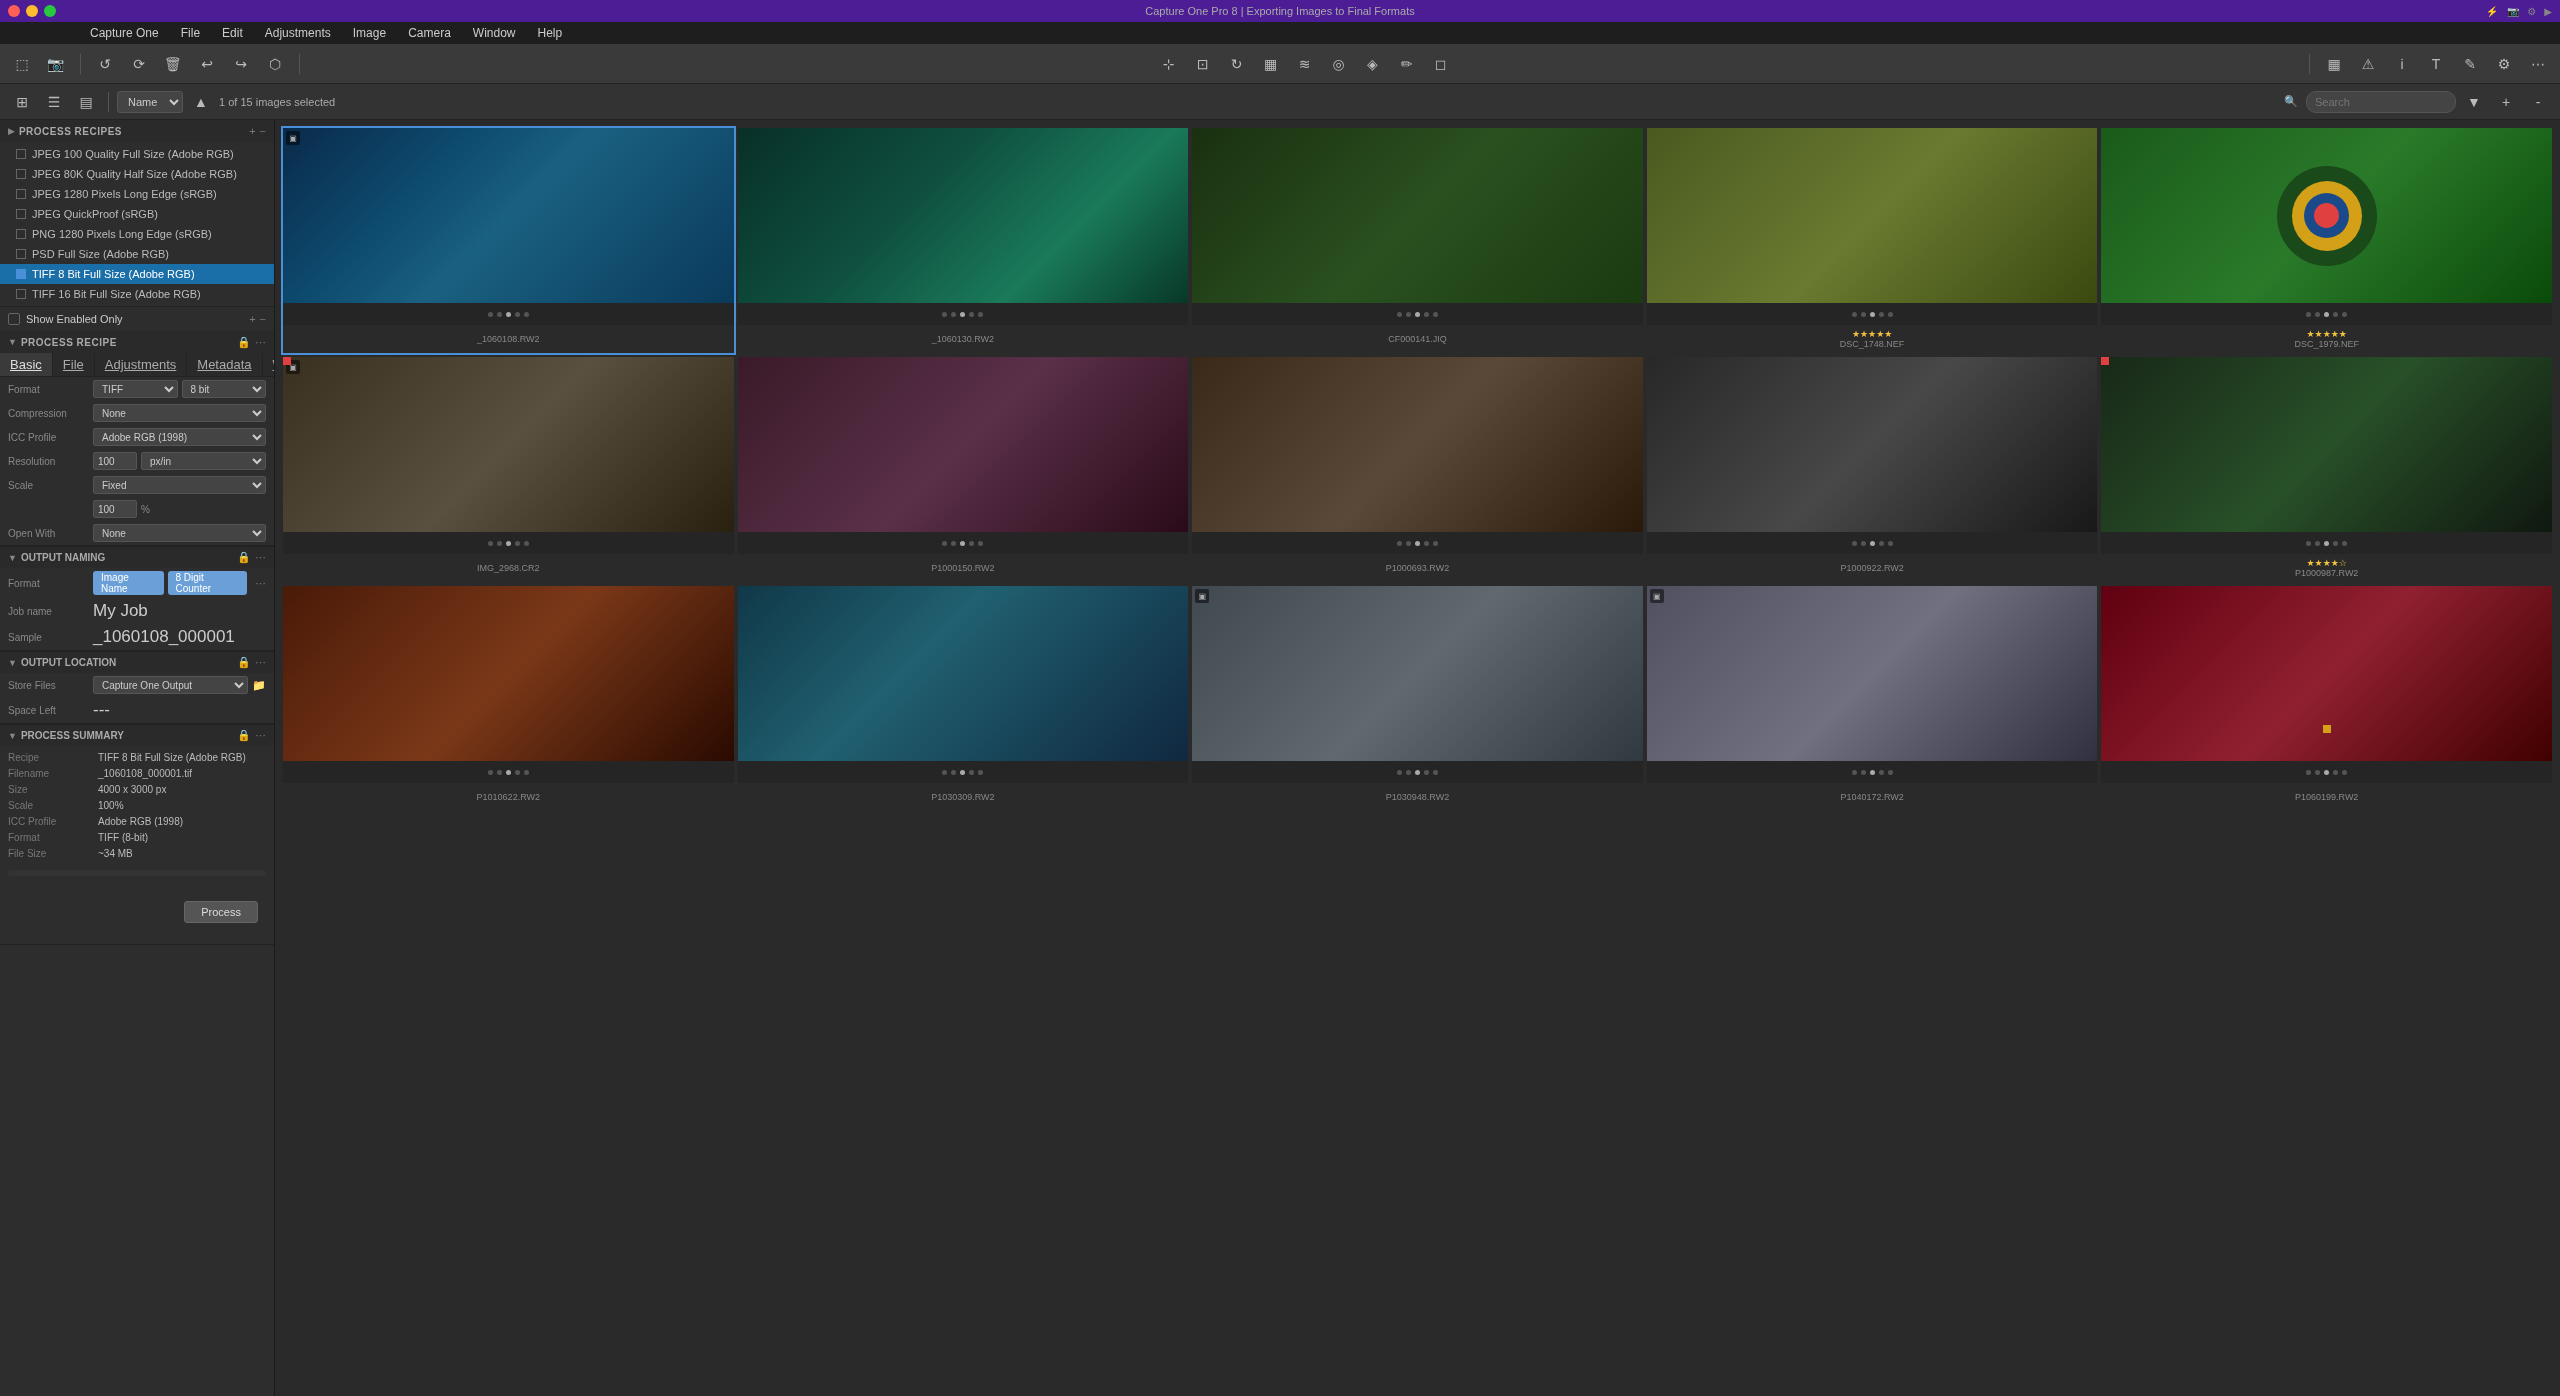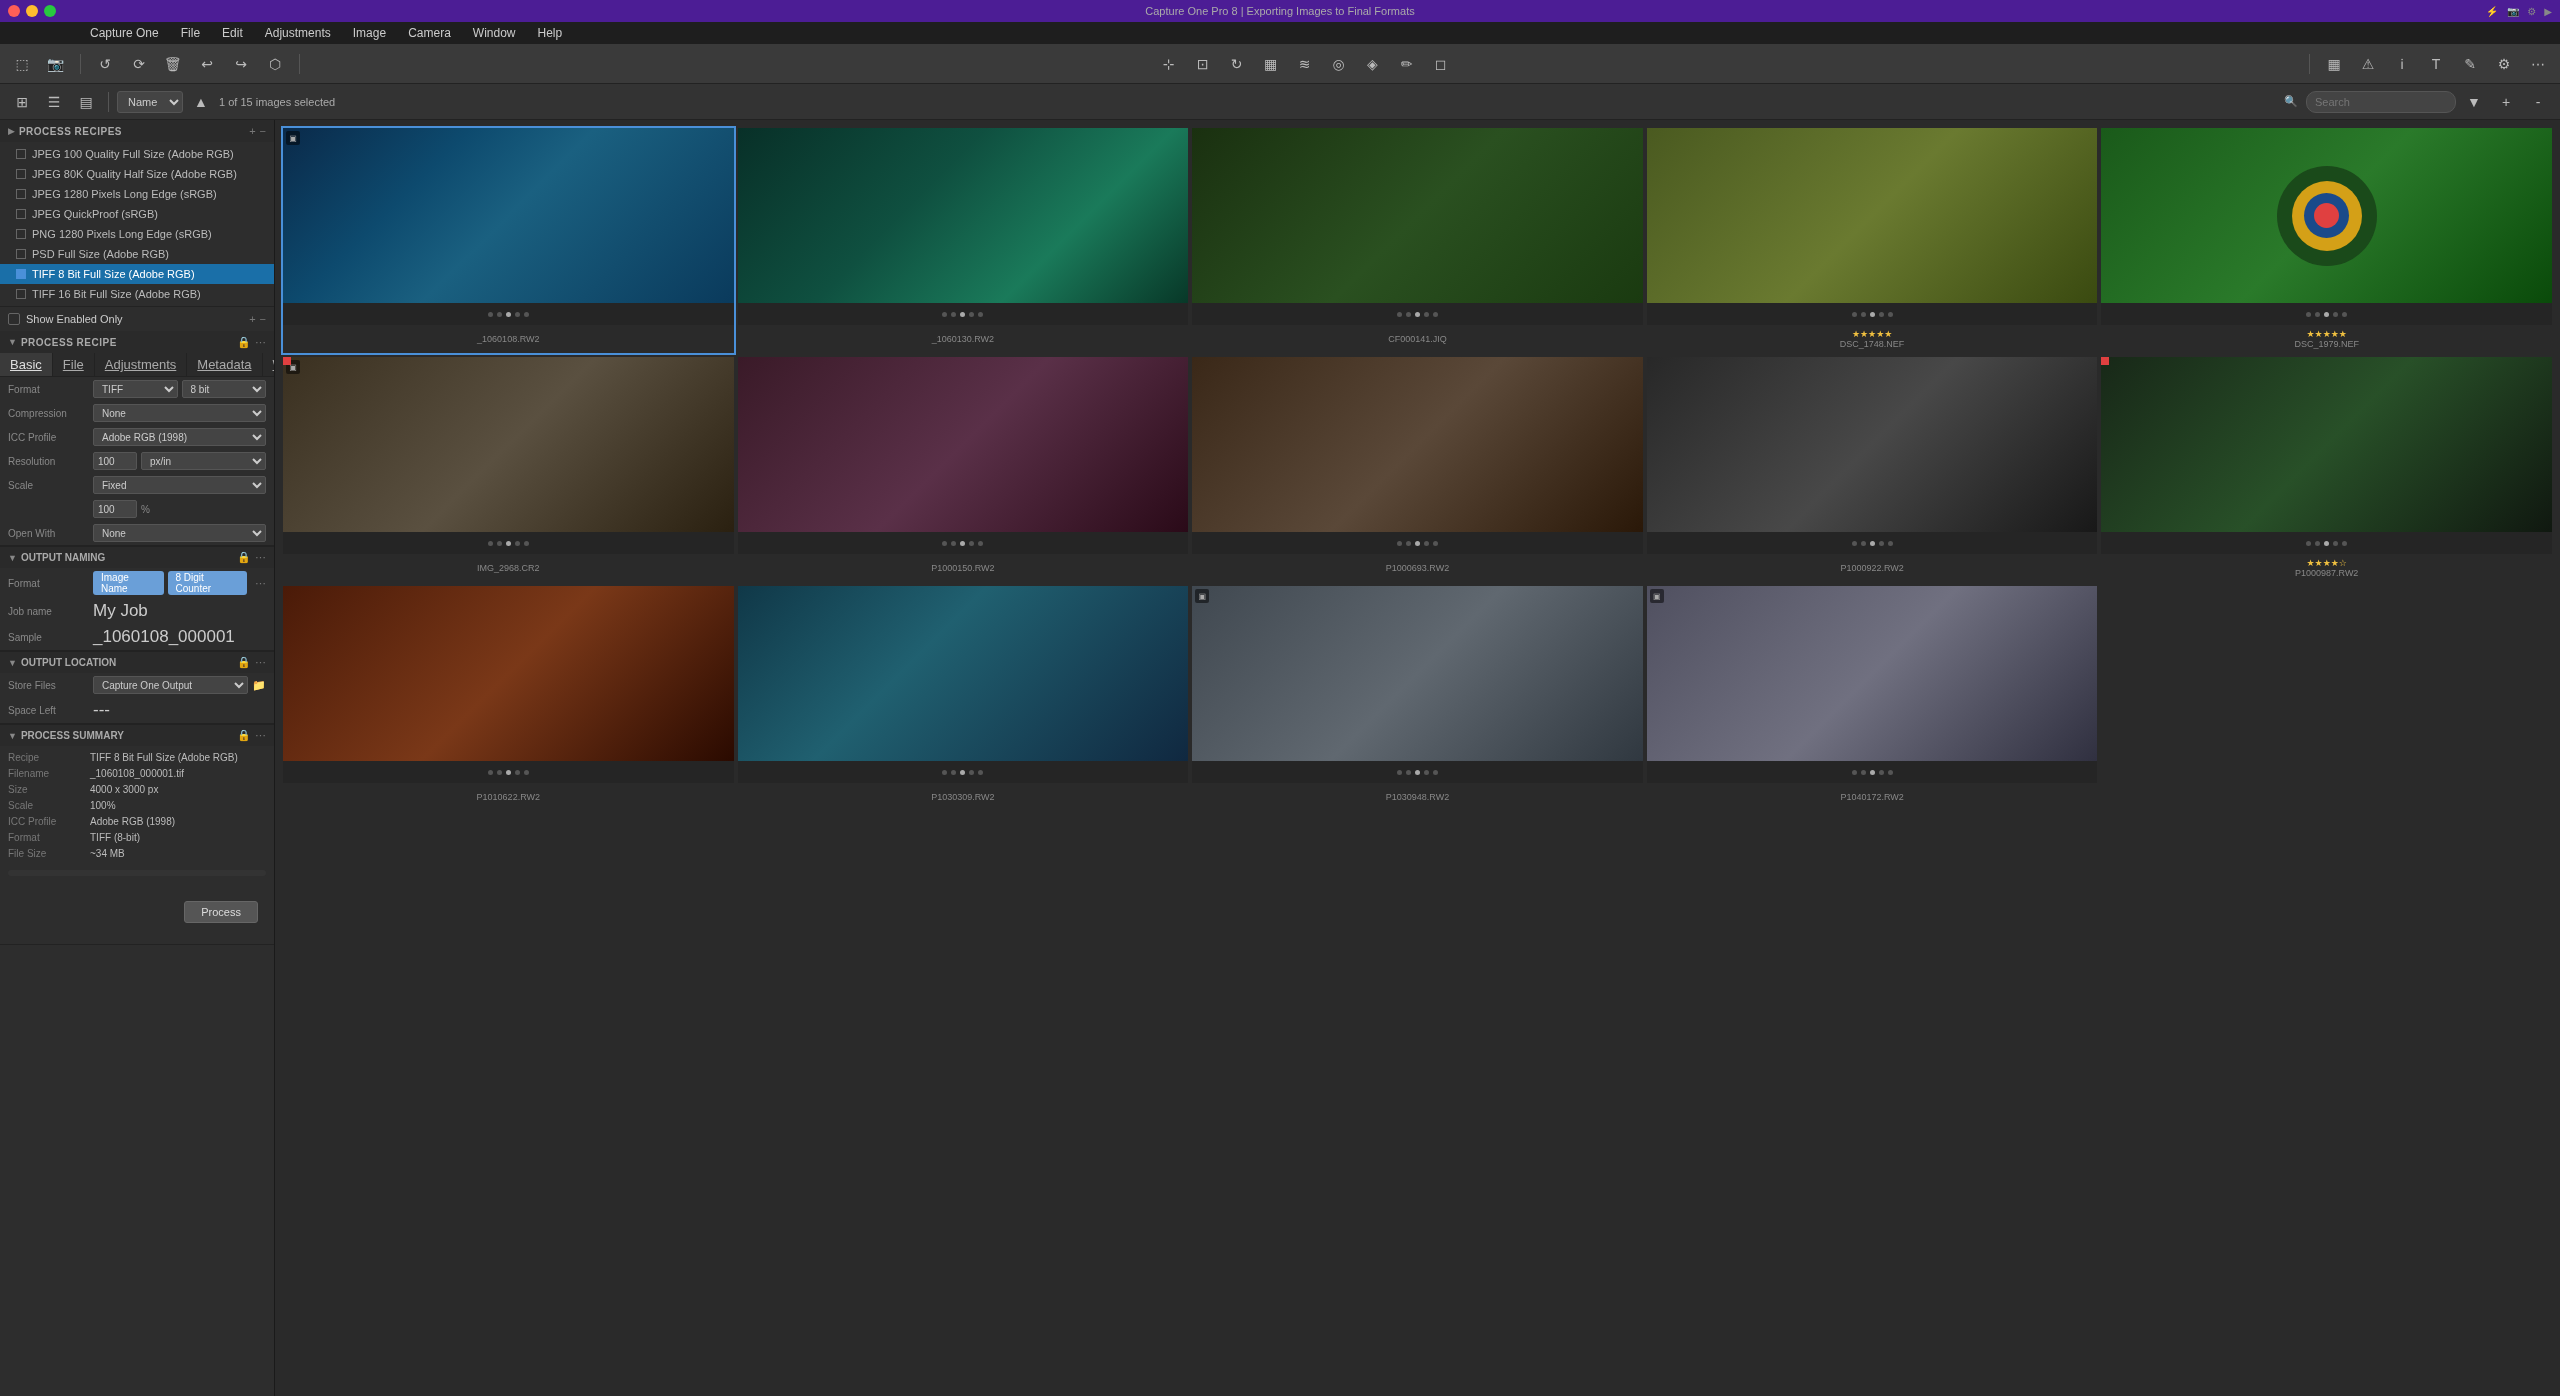--- a/index.html
+++ b/index.html
@@ -292,21 +292,21 @@
 
     
     .summary-text {
       padding: 4px 8px;
       font-size: 10px;
       color: #888;
       line-height: 1.6;
     }
     .summary-row {
       display: flex;
-      gap: 12px;
+      gap: 20px;
     }
     .summary-key {
       width: 70px;
       color: #777;
     }
     .summary-val {
       color: #bbb;
     }
 
     .process-btn {
@@ -987,16 +987,34 @@
         <div class="meta-dot"></div>
         <div class="meta-dot active"></div>
         <div class="meta-dot"></div>
         <div class="meta-dot"></div>
       </div>
       <div class="image-meta">
 
         <div class="image-name">P1040172.RW2</div>
       </div>
     </div>
+        <div class="image-cell">
+      <div class="image-wrapper">
+        <div style="width:100%;height:100%;background:linear-gradient(135deg, #600010 0%, #902030 50%, #400000 100%);"></div>
+
+        <div style="position:absolute;bottom:28px;left:50%;width:8px;height:8px;background:#d4a017;margin-left:-4px;"></div>
+      </div>
+      <div class="meta-bar">
+        <div class="meta-dot"></div>
+        <div class="meta-dot"></div>
+        <div class="meta-dot active"></div>
+        <div class="meta-dot"></div>
+        <div class="meta-dot"></div>
+      </div>
+      <div class="image-meta">
+
+        <div class="image-name">P1060199.RW2</div>
+      </div>
+    </div>
       </div>
   </div>
 
 </div>
 
 </body></html>

